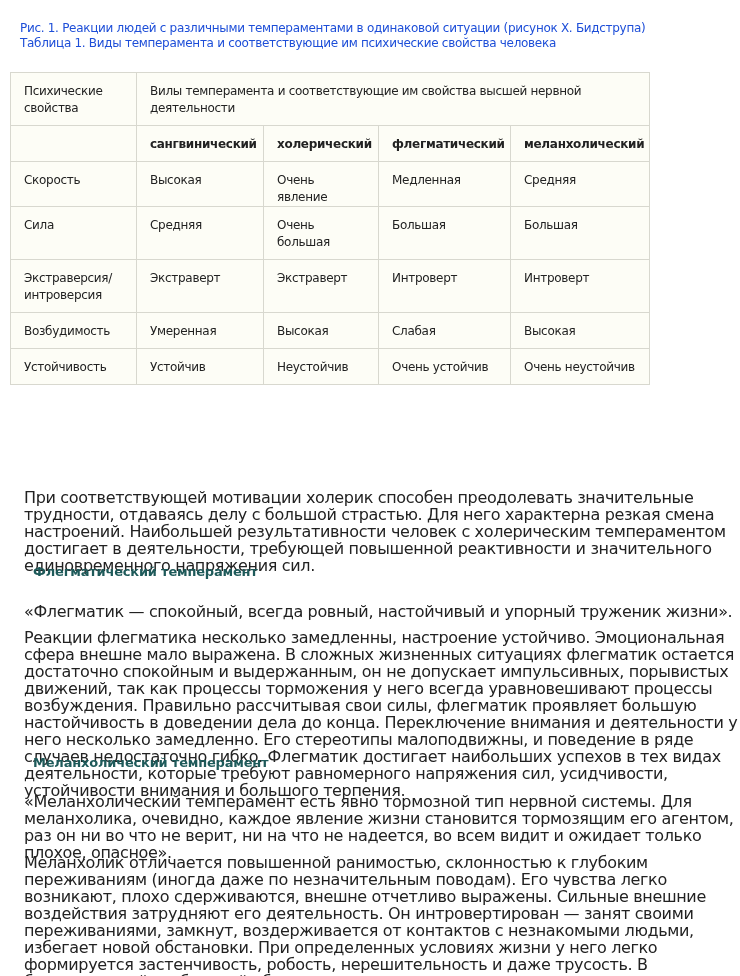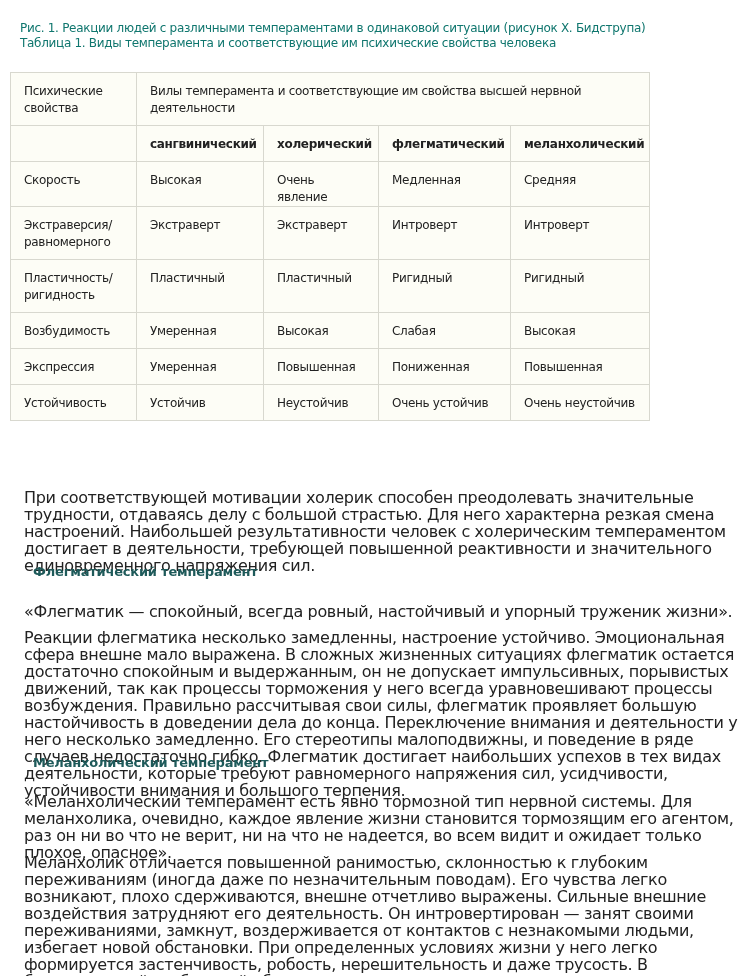--- a/index.html
+++ b/index.html
@@ -1,21 +1,21 @@
 <!DOCTYPE html>
 <html><head>
 <meta charset="utf-8">
 <style>
   html, body { margin: 0; padding: 0; background: #ffffff; }
   body {
     width: 740px; height: 976px; overflow: hidden; position: relative;
     font-family: "DejaVu Sans", sans-serif; font-size: 12px; color: #222;
   }
   .caption {
-    position: absolute; left: 20px; font-size: 12px; color: #0f766e;
+    position: absolute; left: 20px; font-size: 12px; color: #1d4ed8;
     letter-spacing: -0.3px; white-space: nowrap;
   }
   #cap1 { top: 21px; }
   #cap2 { top: 36px; }
   table.temp {
     position: absolute; left: 10px; top: 72px;
     width: 639px; border-collapse: collapse; background: #fdfdf6;
     table-layout: fixed;
   }
   table.temp td {
@@ -63,46 +63,39 @@
     <td class="head-bold">меланхолический</td>
   </tr>
   <tr class="h36">
     <td>Скорость</td>
     <td>Высокая</td>
     <td>Очень явление</td>
     <td>Медленная</td>
     <td>Средняя</td>
   </tr>
   <tr class="h53">
-    <td>Экстраверсия/ равномерного</td>
+    <td>Сила</td>
+    <td>Средняя</td>
+    <td>Очень большая</td>
+    <td>Большая</td>
+    <td>Большая</td>
+  </tr>
+  <tr class="h53">
+    <td>Экстраверсия/ интроверсия</td>
     <td>Экстраверт</td>
     <td>Экстраверт</td>
     <td>Интроверт</td>
     <td>Интроверт</td>
-  </tr>
-  <tr class="h53">
-    <td>Пластичность/ ригидность</td>
-    <td>Пластичный</td>
-    <td>Пластичный</td>
-    <td>Ригидный</td>
-    <td>Ригидный</td>
   </tr>
   <tr class="h36">
     <td>Возбудимость</td>
     <td>Умеренная</td>
     <td>Высокая</td>
     <td>Слабая</td>
     <td>Высокая</td>
-  </tr>
-  <tr class="h36">
-    <td>Экспрессия</td>
-    <td>Умеренная</td>
-    <td>Повышенная</td>
-    <td>Пониженная</td>
-    <td>Повышенная</td>
   </tr>
   <tr class="h36">
     <td>Устойчивость</td>
     <td>Устойчив</td>
     <td>Неустойчив</td>
     <td>Очень устойчив</td>
     <td>Очень неустойчив</td>
   </tr>
 </tbody>
   </table>

